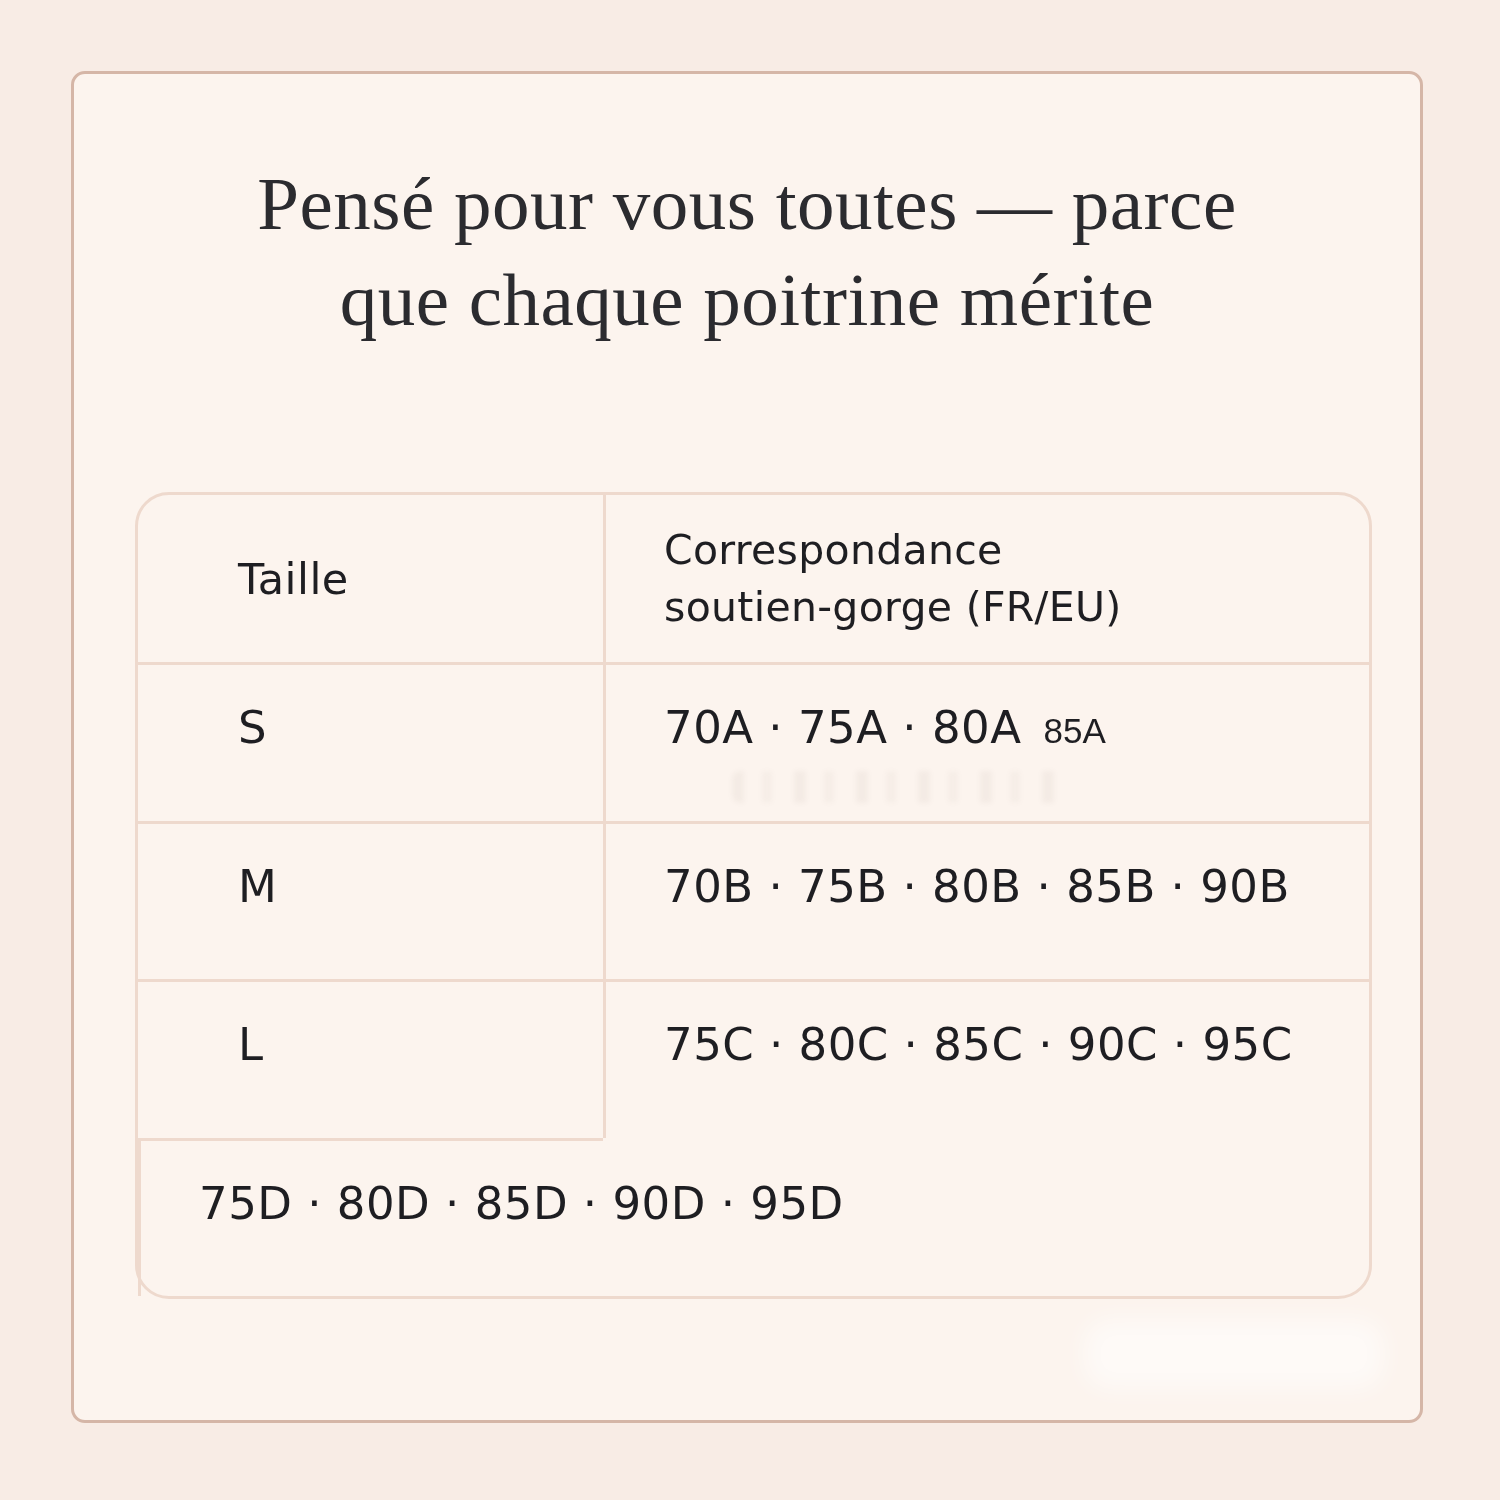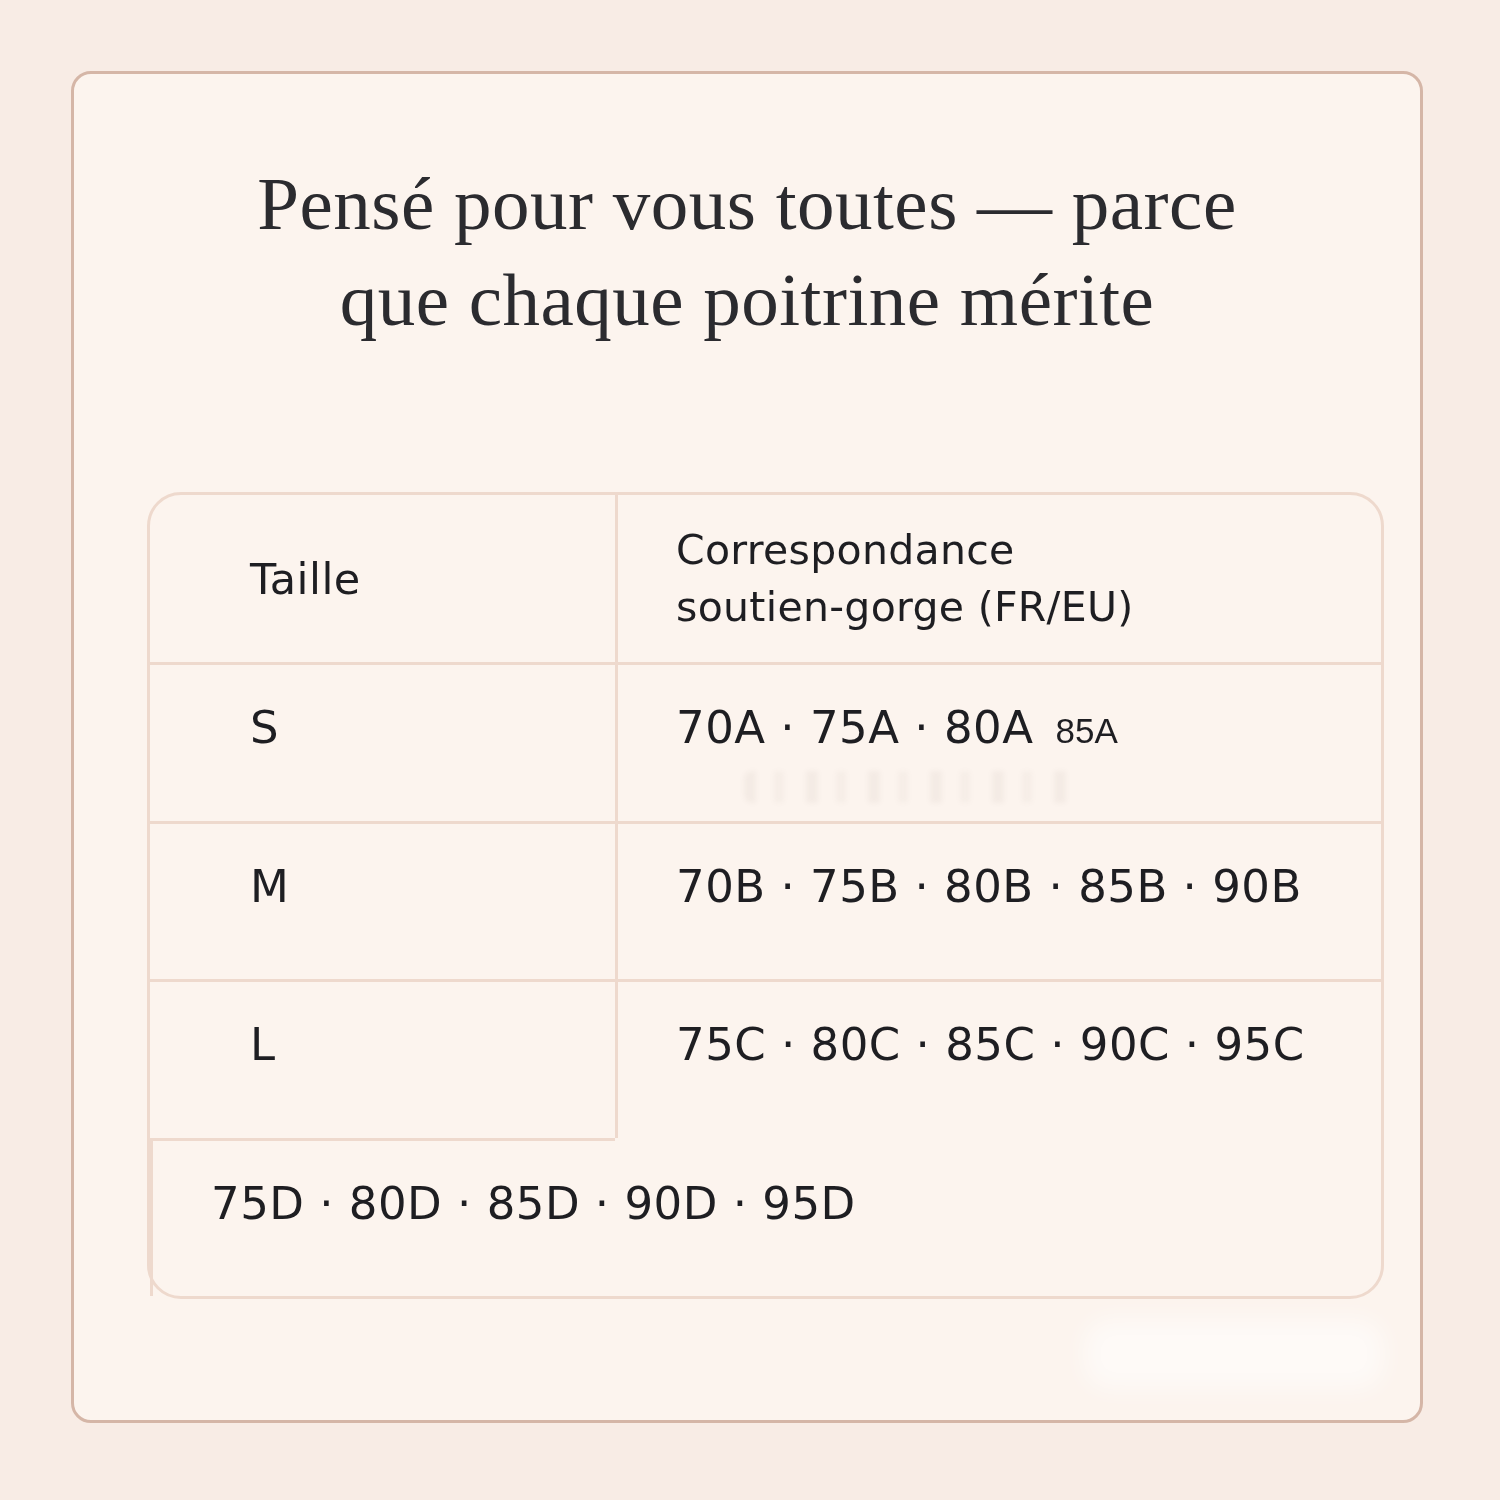--- a/index.html
+++ b/index.html
@@ -16,21 +16,21 @@
   }
   .card {
     position: absolute;
     left: 71px;
     top: 71px;
     width: 1352px;
     height: 1352px;
     box-sizing: border-box;
     background: #fcf4ee;
     border: 3px solid #d5b6a7;
-    border-radius: 20px;
+    border-radius: 14px;
   }
   .title {
     position: absolute;
     top: 82px;
     left: 0;
     right: 0;
     margin: 0;
     text-align: center;
     font-family: "Liberation Serif", serif;
     font-weight: 500;
@@ -46,21 +46,20 @@
     top: 418px;
     width: 1237px;
     height: 807px;
     box-sizing: border-box;
     border: 3px solid #eed9cd;
     border-radius: 34px;
     display: grid;
     grid-template-columns: 465px 1fr;
     grid-template-rows: 167px repeat(4, 1fr);
     color: #1e1e22;
-    margin-left: 12px;
   }
   .cell {
     box-sizing: border-box;
     min-width: 0;
   }
   .c1 { padding-left: 100px; }
   .c2 { border-left: 3px solid #eed9cd; padding-left: 58px; padding-right: 30px; }
   .rb { border-top: 3px solid #eed9cd; }
   .head {
     display: flex;

